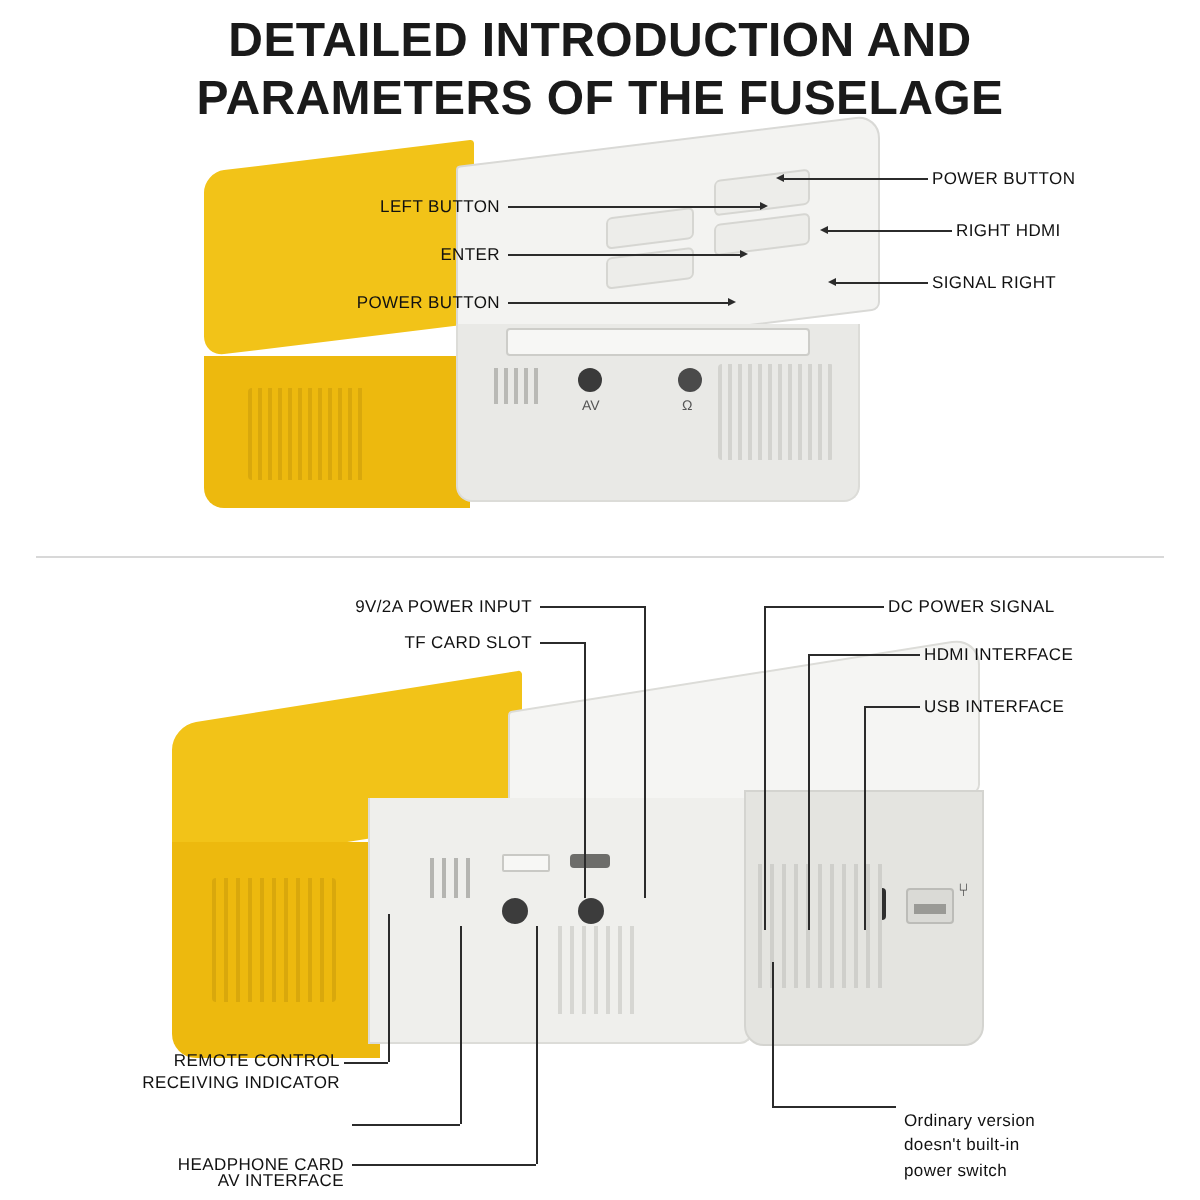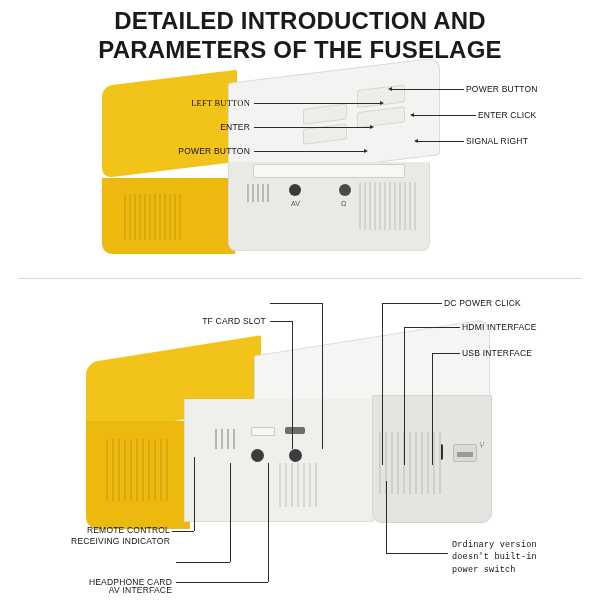--- a/index.html
+++ b/index.html
@@ -382,38 +382,38 @@
           <div class="t-grille"></div>
           <div class="t-port-a"></div>
           <div class="t-port-b"></div>
           <div class="mini-glyph" style="left:62px; top:38px;">AV</div>
           <div class="mini-glyph" style="left:112px; top:38px;">Ω</div>
           <div class="t-vents"></div>
         </div>
       </div>
     </div>
 
-    <div class="lbl r" style="left:120px; top:28px; width:130px;font-family:Liberation Serif, serif;">LEFT BUTTON</div>
+    <div class="lbl r" style="left:120px; top:28px; width:130px;">LEFT BUTTON</div>
     <div class="ln" style="left:254px; top:33px; width:38px;"></div>
     <div class="ln" style="left:292px; top:33px; width:88px;"></div>
     <div class="arrow right" style="left:380px; top:30.5px;"></div>
 
     <div class="lbl r" style="left:150px; top:52px; width:100px;">ENTER</div>
     <div class="ln" style="left:254px; top:57px; width:116px;"></div>
     <div class="arrow right" style="left:370px; top:54.5px;"></div>
 
     <div class="lbl r" style="left:118px; top:76px; width:132px;">POWER BUTTON</div>
     <div class="ln" style="left:254px; top:81px; width:110px;"></div>
     <div class="arrow right" style="left:364px; top:78.5px;"></div>
 
     <div class="lbl l" style="left:466px; top:14px; width:130px;">POWER BUTTON</div>
     <div class="ln" style="left:392px; top:19px; width:72px;"></div>
     <div class="arrow left" style="left:388px; top:16.5px;"></div>
 
-    <div class="lbl l" style="left:478px; top:40px; width:120px;">ENTER CLICK</div>
+    <div class="lbl l" style="left:478px; top:40px; width:120px;">RIGHT HDMI</div>
     <div class="ln" style="left:414px; top:45px; width:62px;"></div>
     <div class="arrow left" style="left:410px; top:42.5px;"></div>
 
     <div class="lbl l" style="left:466px; top:66px; width:128px;">SIGNAL RIGHT</div>
     <div class="ln" style="left:418px; top:71px; width:46px;"></div>
     <div class="arrow left" style="left:414px; top:68.5px;"></div>
   </div>
 
   <div class="divider"></div>
 
@@ -438,28 +438,29 @@
         <div class="b-side-dark">
           <div class="b-dc"></div>
           <div class="b-hdmi"></div>
           <div class="b-usb"></div>
           <div class="usb-glyph">⑂</div>
           <div class="b-vents2"></div>
         </div>
       </div>
     </div>
 
+    <div class="lbl r" style="left:100px; top:13px; width:166px;">9V/2A POWER INPUT</div>
     <div class="ln" style="left:270px; top:18px; width:52px;"></div>
     <div class="ln v" style="left:322px; top:18px; height:146px;"></div>
 
     <div class="lbl r" style="left:108px; top:31px; width:158px;">TF CARD SLOT</div>
     <div class="ln" style="left:270px; top:36px; width:22px;"></div>
     <div class="ln v" style="left:292px; top:36px; height:128px;"></div>
 
-    <div class="lbl l" style="left:444px; top:13px; width:150px;">DC POWER CLICK</div>
+    <div class="lbl l" style="left:444px; top:13px; width:150px;">DC POWER SIGNAL</div>
     <div class="ln" style="left:382px; top:18px; width:60px;"></div>
     <div class="ln v" style="left:382px; top:18px; height:162px;"></div>
 
     <div class="lbl l" style="left:462px; top:37px; width:140px;">HDMI INTERFACE</div>
     <div class="ln" style="left:404px; top:42px; width:56px;"></div>
     <div class="ln v" style="left:404px; top:42px; height:138px;"></div>
 
     <div class="lbl l" style="left:462px; top:63px; width:140px;">USB INTERFACE</div>
     <div class="ln" style="left:432px; top:68px; width:28px;"></div>
     <div class="ln v" style="left:432px; top:68px; height:112px;"></div>
@@ -472,21 +473,21 @@
     <div class="ln v" style="left:194px; top:172px; height:74px;"></div>
 
     <div class="lbl r" style="left:80px; top:272px; width:92px;margin-top:28px;">AV INTERFACE</div>
     <div class="ln" style="left:176px; top:277px; width:54px;"></div>
     <div class="ln v" style="left:230px; top:178px; height:99px;"></div>
 
     <div class="lbl r" style="left:62px; top:292px; width:110px;">HEADPHONE CARD</div>
     <div class="ln" style="left:176px; top:297px; width:92px;"></div>
     <div class="ln v" style="left:268px; top:178px; height:119px;"></div>
 
-    <div class="lbl l" style="left:452px; top:254px; width:140px; white-space:normal; line-height:1.45;font-family:Liberation Mono, monospace;">
+    <div class="lbl l" style="left:452px; top:269px; width:140px; white-space:normal; line-height:1.45;">
       <span>Ordinary version</span><br>
       <span>doesn't built-in</span><br>
       <span>power switch</span>
     </div>
     <div class="ln" style="left:386px; top:268px; width:62px;"></div>
     <div class="ln v" style="left:386px; top:196px; height:72px;"></div>
 
   </div>
 </div>
 

